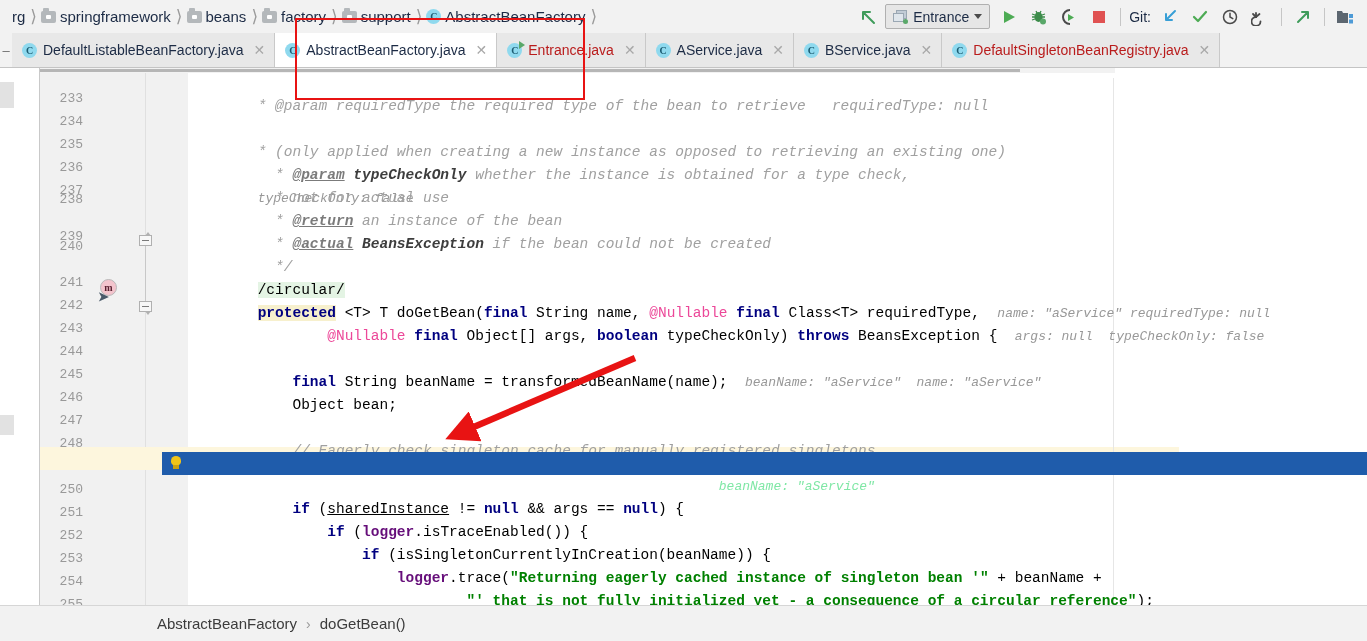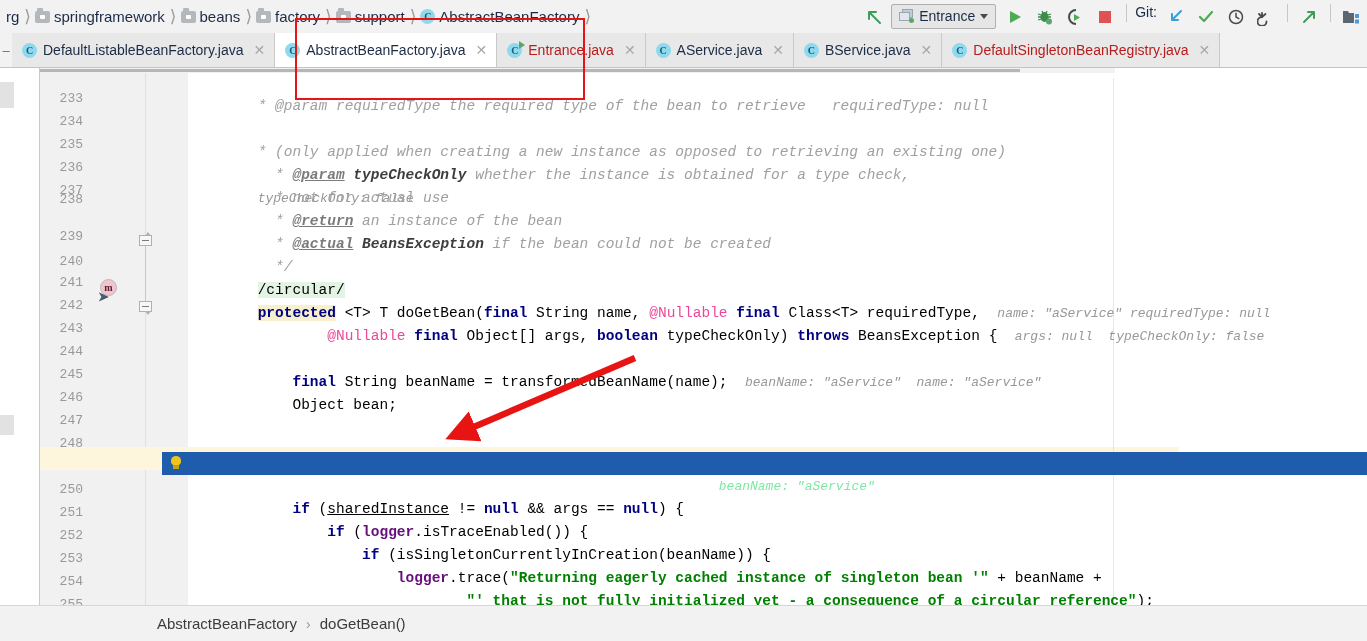--- a/index.html
+++ b/index.html
@@ -9,36 +9,36 @@
     font-family: "Liberation Sans", sans-serif;
     overflow: hidden;
   }
   #app { position: relative; width: 1367px; height: 641px; background:#f2f2f2; }
 
   
   .topbar {
     position:absolute; left:0; top:0; width:1367px; height:33px;
     background:#f2f2f2; display:flex; align-items:center;
   }
-  .crumbs { display:flex; align-items:center; padding-left:2px; flex:0 0 auto; }
+  .crumbs { display:flex; align-items:center; padding-left:8px; flex:0 0 auto; }
   .crumb { display:flex; align-items:center; font-size:15px; color:#1c2b45; white-space:nowrap; }
   .crumb .ctext { padding:0 2px 0 4px; }
   .crumb-sep { color:#9a9a9a; font-size:17px; margin:0 4px 0 3px; font-weight:300; }
   .ico-folder {
     width:15px;height:12px;background:#b4b8bb;border-radius:2px;position:relative;display:inline-block;
   }
   .ico-folder:before{content:"";position:absolute;left:2px;top:-3px;width:6px;height:3px;background:#b4b8bb;border-radius:1px 1px 0 0;}
   .ico-folder:after{content:"";position:absolute;left:5px;top:4px;width:5px;height:4px;background:#ffffff;border-radius:1px;}
   .ico-class {
     width:15px;height:15px;border-radius:50%;background:#8fd9ee;color:#1b5c72;
     font-size:10px;font-weight:bold;display:inline-flex;align-items:center;justify-content:center;
     font-family:"Liberation Serif", serif;
   }
 
-  .toolbar { margin-left:auto; display:flex; gap:0px; }
+  .toolbar { margin-left:auto; display:flex; align-items:center; gap:0px; padding-right:6px; }
   .tb-btn { width:30px;height:26px;display:flex;align-items:center;justify-content:center;position:relative; }
   .tb-sep { width:1px;height:18px;background:#c6c6c6;margin:0 6px; }
 
   .runconfig {
     display:flex;align-items:center;gap:5px;height:25px;padding:0 7px;
     border:1px solid #b0b0b0;background:#e6e6e6;border-radius:2px;margin:0 4px 0 2px;
   }
   .runconfig .rc-label{ font-size:14px;color:#1c2b45; }
   .rc-icon{width:15px;height:14px;position:relative;}
   .rc-icon .a{position:absolute;left:3px;top:0;width:11px;height:9px;background:#c2ccd6;border:1px solid #9aa7b3;}
@@ -320,21 +320,21 @@
     <div class="gutter">
       <div class="divline"></div>
 
       <div class="ln" style="top:18px">233</div>
       <div class="ln" style="top:41px">234</div>
       <div class="ln" style="top:64px">235</div>
       <div class="ln" style="top:87px">236</div>
       <div class="ln" style="top:110px">237</div>
       <div class="ln" style="top:119px">238</div>
       <div class="ln" style="top:156px">239</div>
-      <div class="ln" style="top:181px">240</div>
+      <div class="ln" style="top:166px">240</div>
       <div class="ln" style="top:202px">241</div>
       <div class="ln" style="top:225px">242</div>
       <div class="ln" style="top:248px">243</div>
       <div class="ln" style="top:271px">244</div>
       <div class="ln" style="top:294px">245</div>
       <div class="ln" style="top:317px">246</div>
       <div class="ln" style="top:340px">247</div>
       <div class="ln" style="top:363px">248</div>
       <div class="ln" style="top:386px">249</div>
       <div class="ln" style="top:409px">250</div>
@@ -408,21 +408,21 @@
         <span>    </span><span class="kw">final</span><span> String beanName = transformedBeanName(name);  </span><span class="hint">beanName: "aService"</span><span class="hint">  </span><span class="hint">name: "aService"</span>
       </div>
 
       <div class="codeline" style="top:298px">
         <span>    Object bean;</span>
       </div>
 
       <div class="codeline" style="top:321px"></div>
 
       <div class="codeline" style="top:344px">
-        <span>    </span>
+        <span>    </span><span class="cmt">// Eagerly check singleton cache for manually registered singletons.</span>
       </div>
 
       <div class="rowhl sel" style="top:379px;left:-26px;width:1205px;"></div>
       <div class="codeline sel" style="top:379px;left:0;width:1179px;background:transparent;color:#ffffff;">
         <span>    Object </span><span class="ul">sharedInstance</span><span> = getSingleton(beanName);  </span><span class="hintg">beanName: "aService"</span>
       </div>
       <div class="g-bulb" style="position:absolute;left:-19px;top:383px;">
           <span class="bb"></span>
           <span class="st"></span>
         </div>

